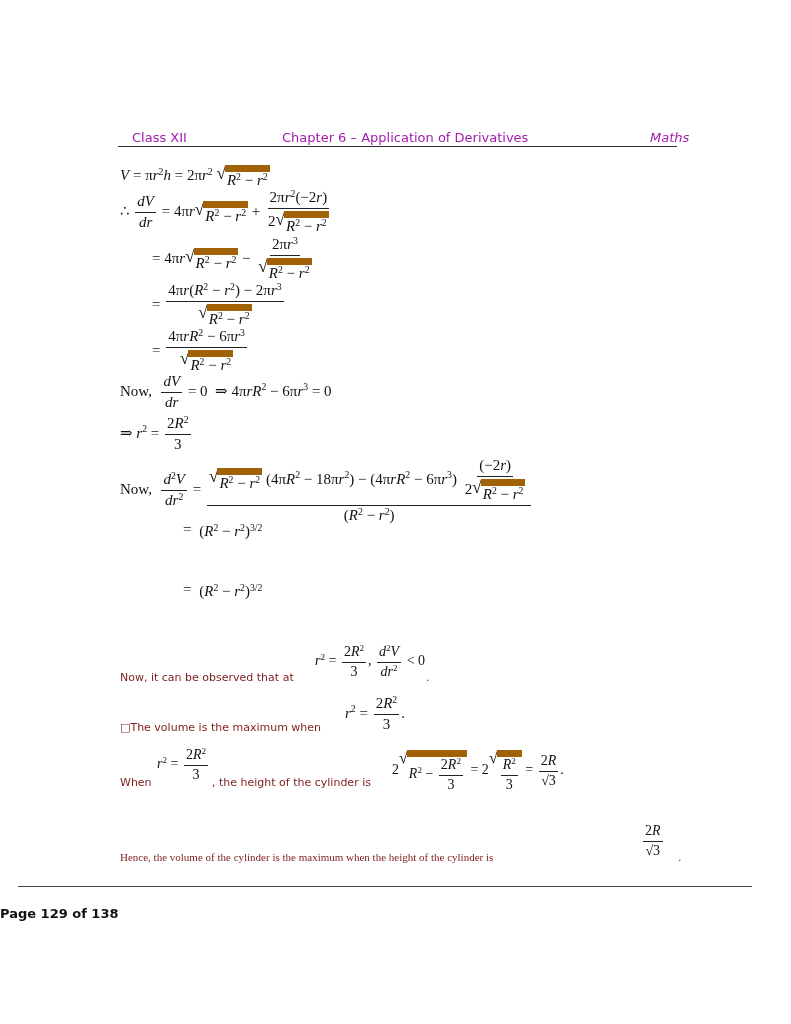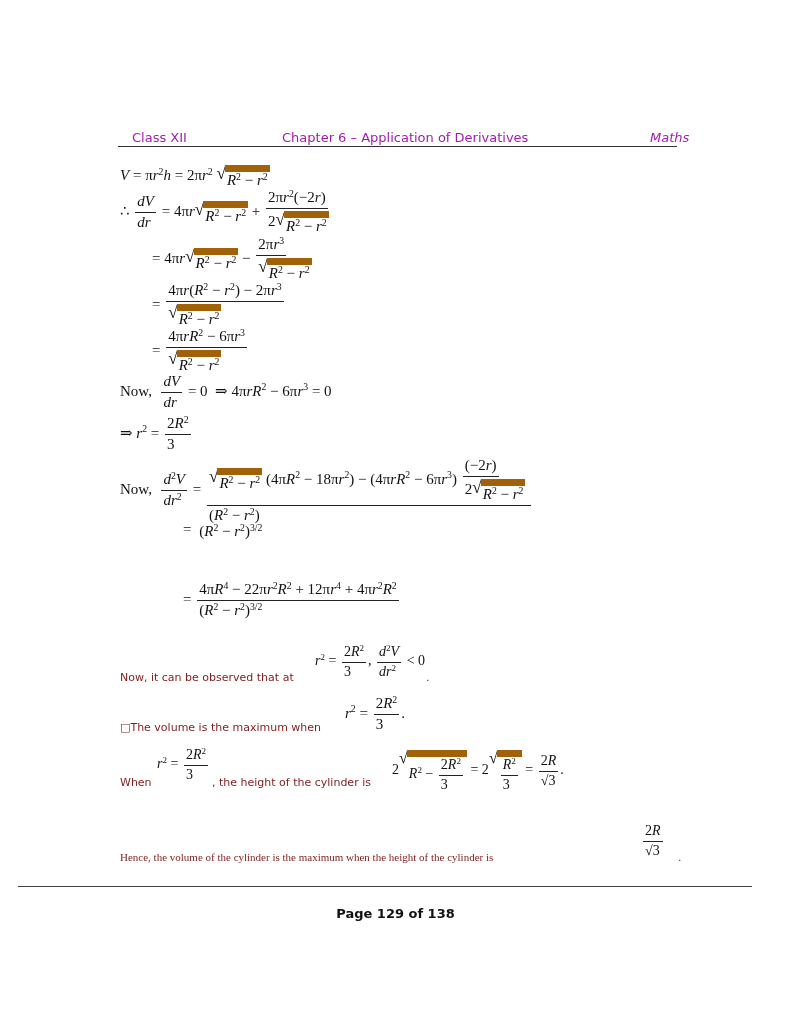--- a/index.html
+++ b/index.html
@@ -7,33 +7,33 @@
     .sans { font-family: "DejaVu Sans", "Liberation Sans", sans-serif; }
     .abs { position:absolute; }
 
     
     .hdr { top:130px; font-size:13px; color:#a21caf; }
     .hdr-rule { top:146px; left:118px; width:559px; height:0; border-top:1.5px solid #333; }
 
     
     .m { font-family: "Liberation Serif", "DejaVu Serif", serif; font-size:15px; line-height:1; white-space:nowrap; }
     .m i { font-style:italic; }
-    .frac { display:inline-flex; flex-direction:column; align-items:flex-start; vertical-align:middle; margin:0 2px; }
+    .frac { display:inline-flex; flex-direction:column; align-items:center; vertical-align:middle; margin:0 2px; }
     .frac > .num { padding:0 2px 2px; border-bottom:1px solid #222; line-height:1.05; }
     .frac > .den { padding:2px 2px 0; line-height:1.05; }
     .sqrt { display:inline-flex; align-items:stretch; vertical-align:middle; }
     .sqrt .rad { font-size:1.15em; line-height:1; margin-right:-1px; }
     .sqrt .under { border-top:7px solid #a16207; padding:1px 2px 0; }
     sup { font-size:0.65em; vertical-align:0.55em; line-height:0; }
     .big { font-size:1.25em; }
 
     .text { font-family:"DejaVu Sans","Liberation Sans",sans-serif; font-size:11px; color:#7f1d1d; white-space:nowrap; }
 
     .footer-rule { top:886px; left:18px; width:734px; border-top:1.5px solid #444; }
-    .page-no { top:906px; left:0; width:791px; text-align:center; font-family:"DejaVu Sans","Liberation Sans",sans-serif; font-weight:bold; font-size:13px; }
+    .page-no { top:906px; left:0; width:791px; font-family:"DejaVu Sans","Liberation Sans",sans-serif; font-weight:bold; font-size:13px; }
   </style>
 </head>
 <body>
 
 <div class="abs sans hdr" style="left:132px;">Class XII</div>
 <div class="abs sans hdr" style="left:282px;">Chapter 6 – Application of Derivatives</div>
 <div class="abs sans hdr" style="left:650px;font-style:italic;">Maths</div>
 <div class="abs hdr-rule"></div>
 
 <div class="abs m" style="left:120px; top:165px;">
@@ -140,21 +140,20 @@
 </div>
 
 <div class="abs m" style="left:183px; top:522px;">
   = <span class="frac">
     <span class="den">(<i>R</i><sup>2</sup> − <i>r</i><sup>2</sup>)<sup>3/2</sup></span>
   </span>
 </div>
 
 <div class="abs m" style="left:183px; top:582px;">
   = <span class="frac">
-    <span class="num">4π<i>R</i><sup>4</sup> − 22π<i>r</i><sup>2</sup><i>R</i><sup>2</sup> + 12π<i>r</i><sup>4</sup> + 4π<i>r</i><sup>2</sup><i>R</i><sup>2</sup></span>
     <span class="den">(<i>R</i><sup>2</sup> − <i>r</i><sup>2</sup>)<sup>3/2</sup></span>
   </span>
 </div>
 
 <div class="abs text" style="left:120px; top:671px;">Now, it can be observed that at</div>
 <div class="abs m" style="left:315px; top:645px; font-size:14px;">
   <i>r</i><sup>2</sup> = <span class="frac">
       <span class="num">2<i>R</i><sup>2</sup></span>
       <span class="den">3</span>
     </span>,

